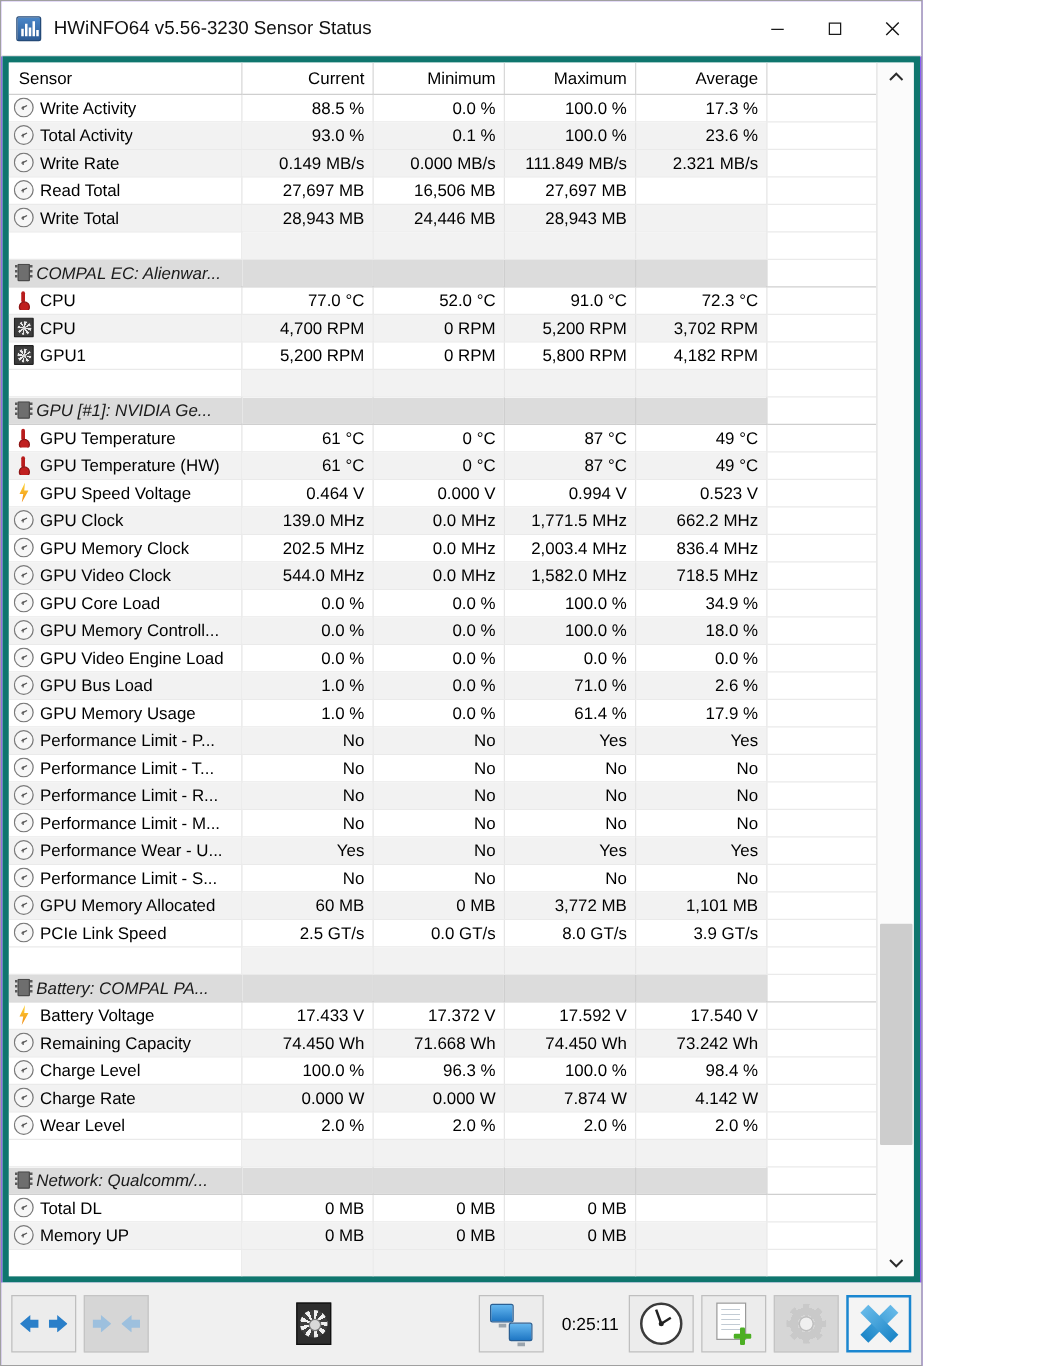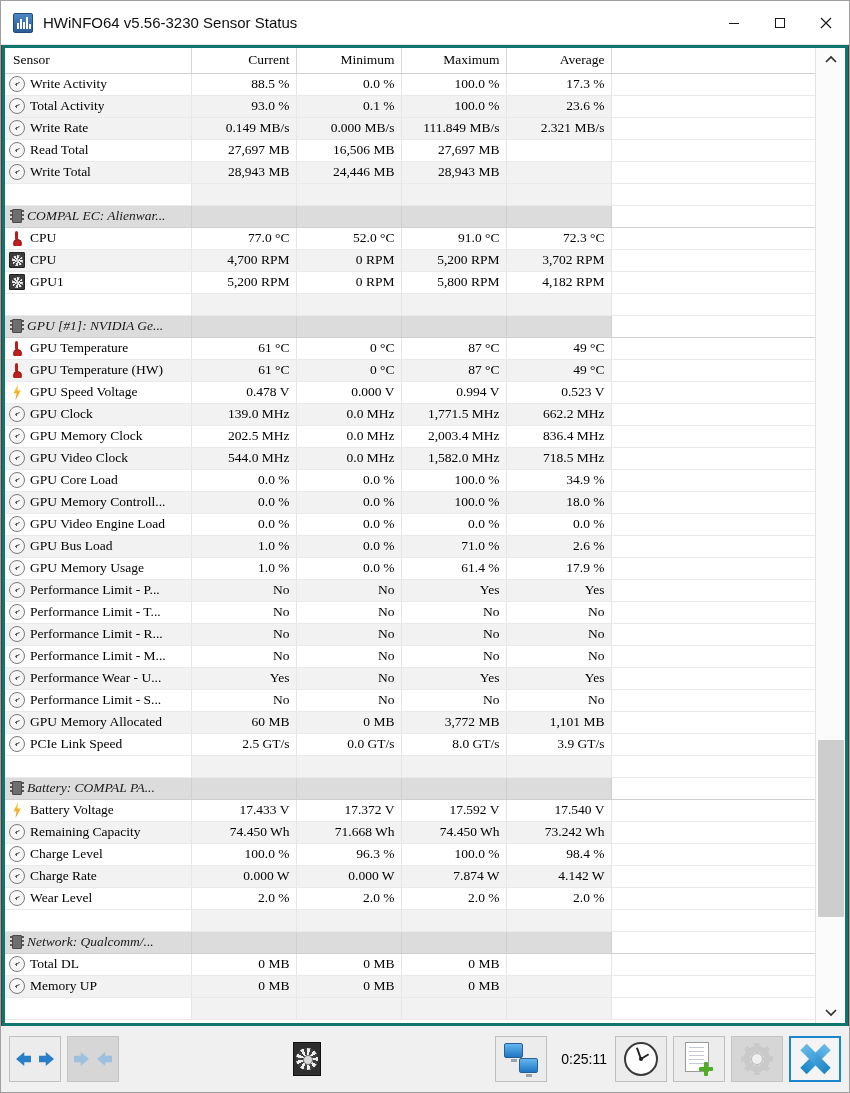--- a/index.html
+++ b/index.html
@@ -5,22 +5,22 @@
   * { box-sizing: border-box; }
   html, body {
     margin: 0; padding: 0;
     width: 850px; height: 1093px;
     background: #ffffff;
     font-family: "Liberation Sans", sans-serif;
     overflow: hidden;
   }
   #app {
     position: relative;
-    width: 850px; height: 1093px;
-    background: #404040;
+    width: 738px; height: 1093px;
+    background: #8b5cf6;
     border: 1px solid #a0a0a0;
     display: flex;
     flex-direction: column;
   }
 
   
   .titlebar {
     height: 44px;
     background: #ffffff;
     display: flex;
@@ -56,25 +56,24 @@
     display: flex; align-items: center; justify-content: center;
     color: #1a1a1a;
   }
   .winbtn svg { display: block; }
 
   
   .gridwrap {
     flex: 1 1 auto;
     display: flex;
     background: #fff;
-    border: 3px solid #0f766e;
+    border: 5px solid #0f766e;
     margin: 0 1px;
     overflow: hidden;
     position: relative;
-    font-family: Liberation Serif, serif;
   }
   .gridcol { flex: 1 1 auto; display: flex; flex-direction: column; min-width: 0; }
 
   table.sensors {
     width: 100%;
     border-collapse: collapse;
     table-layout: fixed;
     font-size: 13.5px;
     color: #000;
   }
@@ -562,21 +561,21 @@
               <td>49 °C</td>
               <td class="rest"></td>
             </tr>
             <tr class="norm">
               <td class="name">
                 <span class="cellname">
                   <span class="ricon ic-volt"></span>
                   <span class="lbl">GPU Speed Voltage</span>
                 </span>
               </td>
-              <td>0.478 V</td>
+              <td>0.464 V</td>
               <td>0.000 V</td>
               <td>0.994 V</td>
               <td>0.523 V</td>
               <td class="rest"></td>
             </tr>
             <tr class="alt">
               <td class="name">
                 <span class="cellname">
                   <span class="ricon ic-gauge"></span>
                   <span class="lbl">GPU Clock</span>

